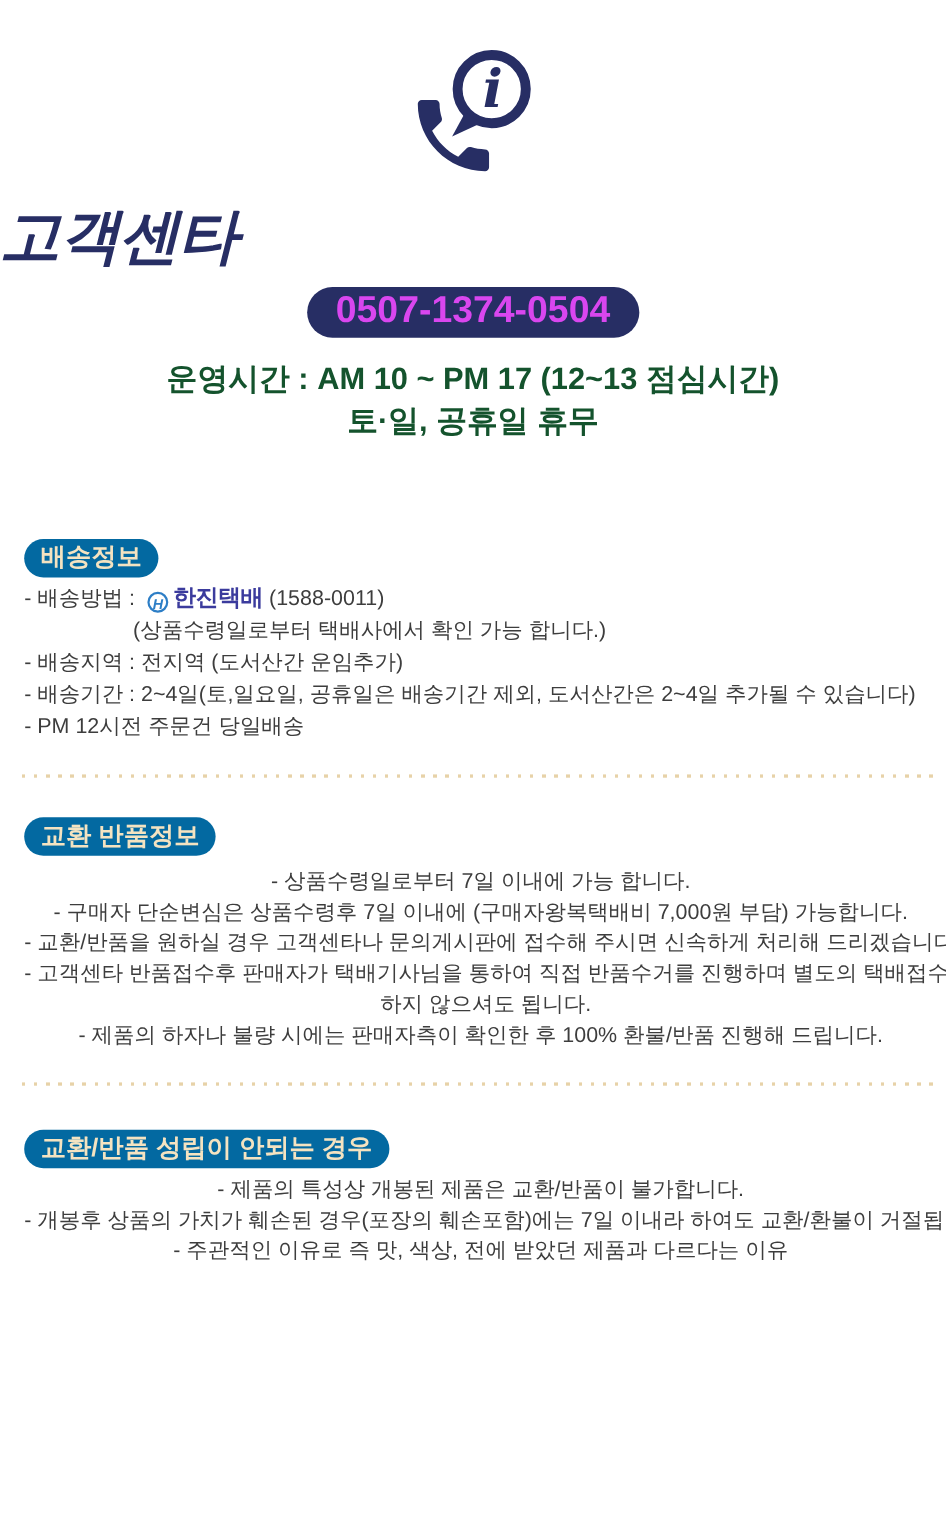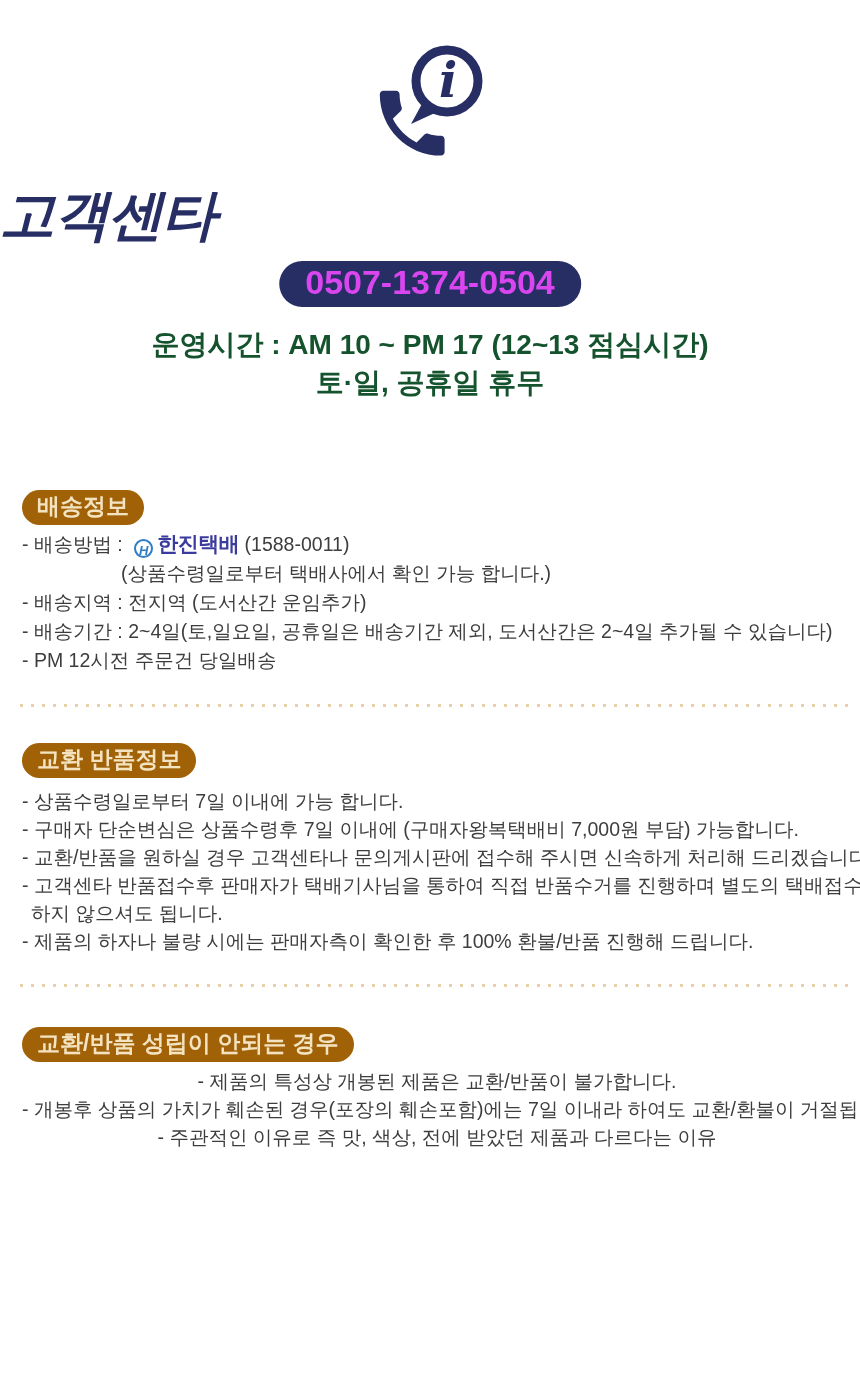--- a/index.html
+++ b/index.html
@@ -32,38 +32,38 @@
     position:absolute;left:0;width:100%;margin:0;
     text-align:center;color:#14532d;
     font-size:28px;font-weight:600;line-height:34px;
   }
   .hours1{top:328px;}
   .hours2{top:366px;}
   
   .badge{
     position:absolute;left:22px;
     display:inline-block;
-    background:#a16207;color:#f4e3c1;
+    background:#0369a1;color:#f4e3c1;
     font-size:23px;font-weight:800;
     padding:3px 15px 6px 15px;border-radius:19px;
     white-space:nowrap;line-height:1.15;
   }
   .badge1{top:490px;}
   .badge2{top:743px;}
   .badge3{top:1027px;}
   
   .sec-body{
     position:absolute;left:22px;right:8px;
     color:#3d3d3d;font-size:19.5px;font-weight:500;
   }
   .sec-body p{margin:0;white-space:nowrap;}
   .body1{top:529px;}
   .body1 p{line-height:29px;}
   .body2{top:787px;}
-  .body2 p{line-height:28px;}
+  .body2 p{line-height:28px;text-align:center;}
   .body3{top:1067px;text-align:center;}
   .body3 p{line-height:28px;}
   .indent-note{padding-left:99px;}
   .cont-line{padding-left:9px;}
   
   .hanjin-logo{
     display:inline-block;width:19px;height:19px;
     border:2px solid #2d7ec6;border-radius:50%;
     color:#2d7ec6;font-size:13px;font-weight:800;font-style:italic;
     line-height:19px;text-align:center;

